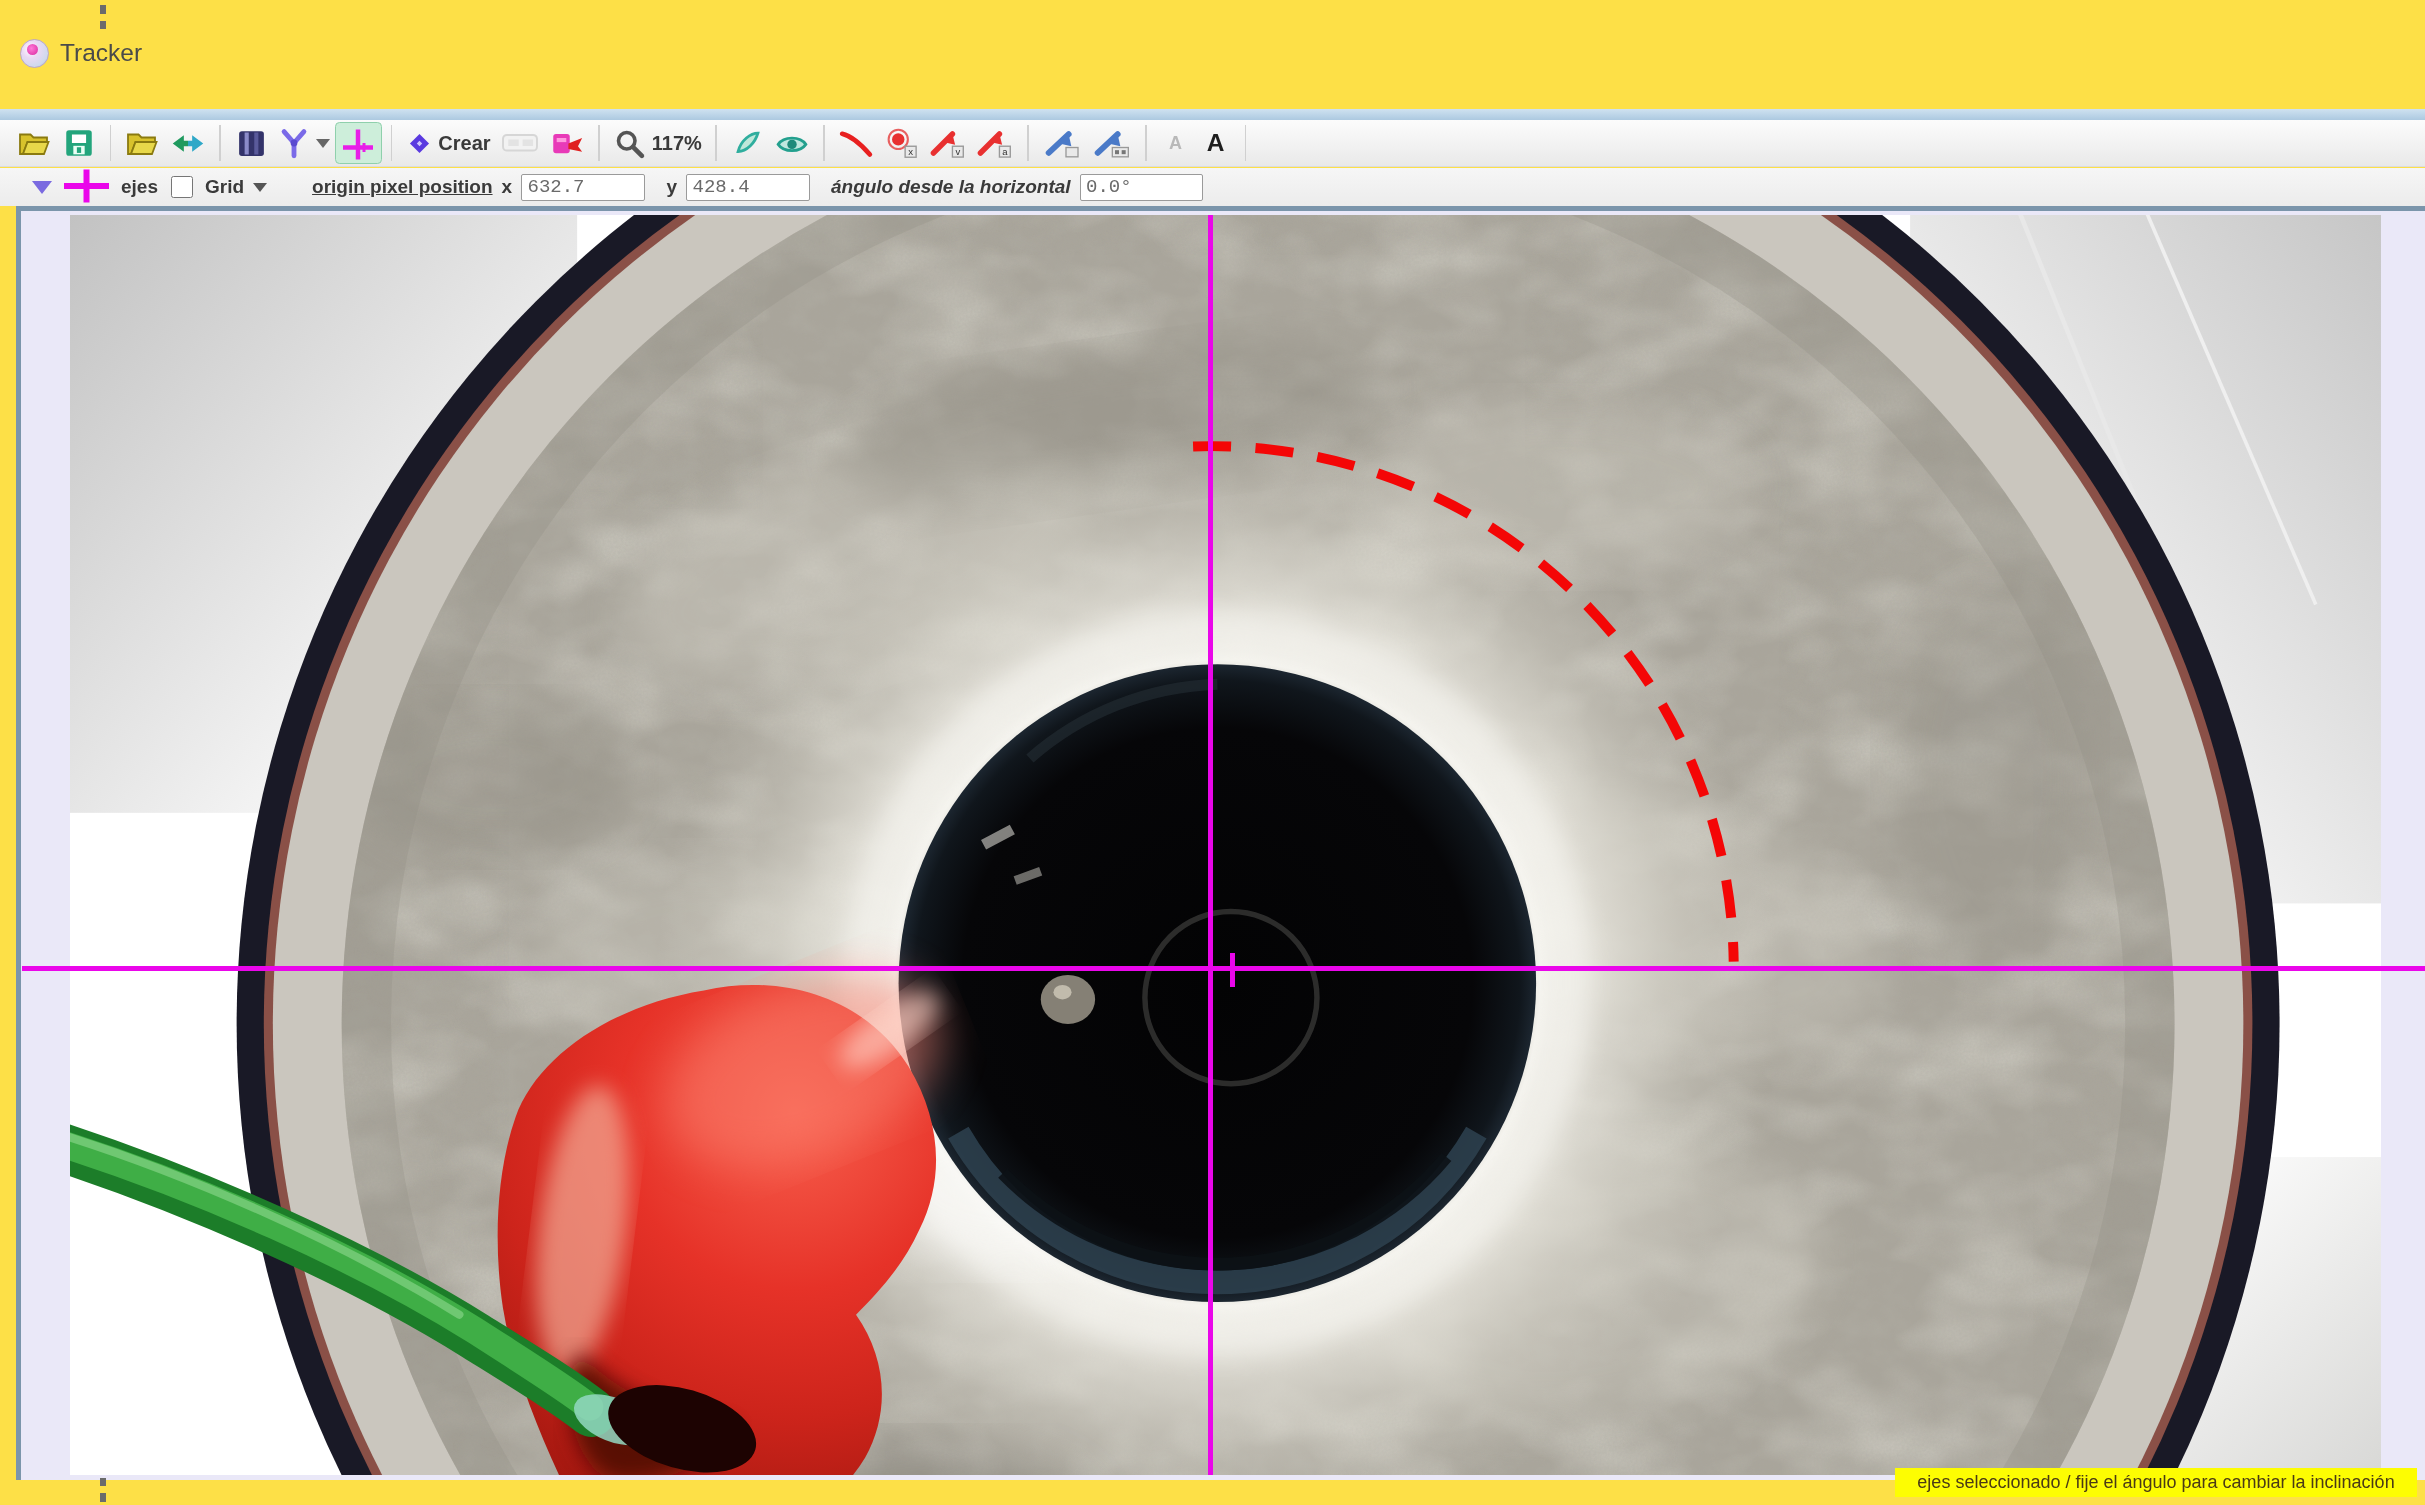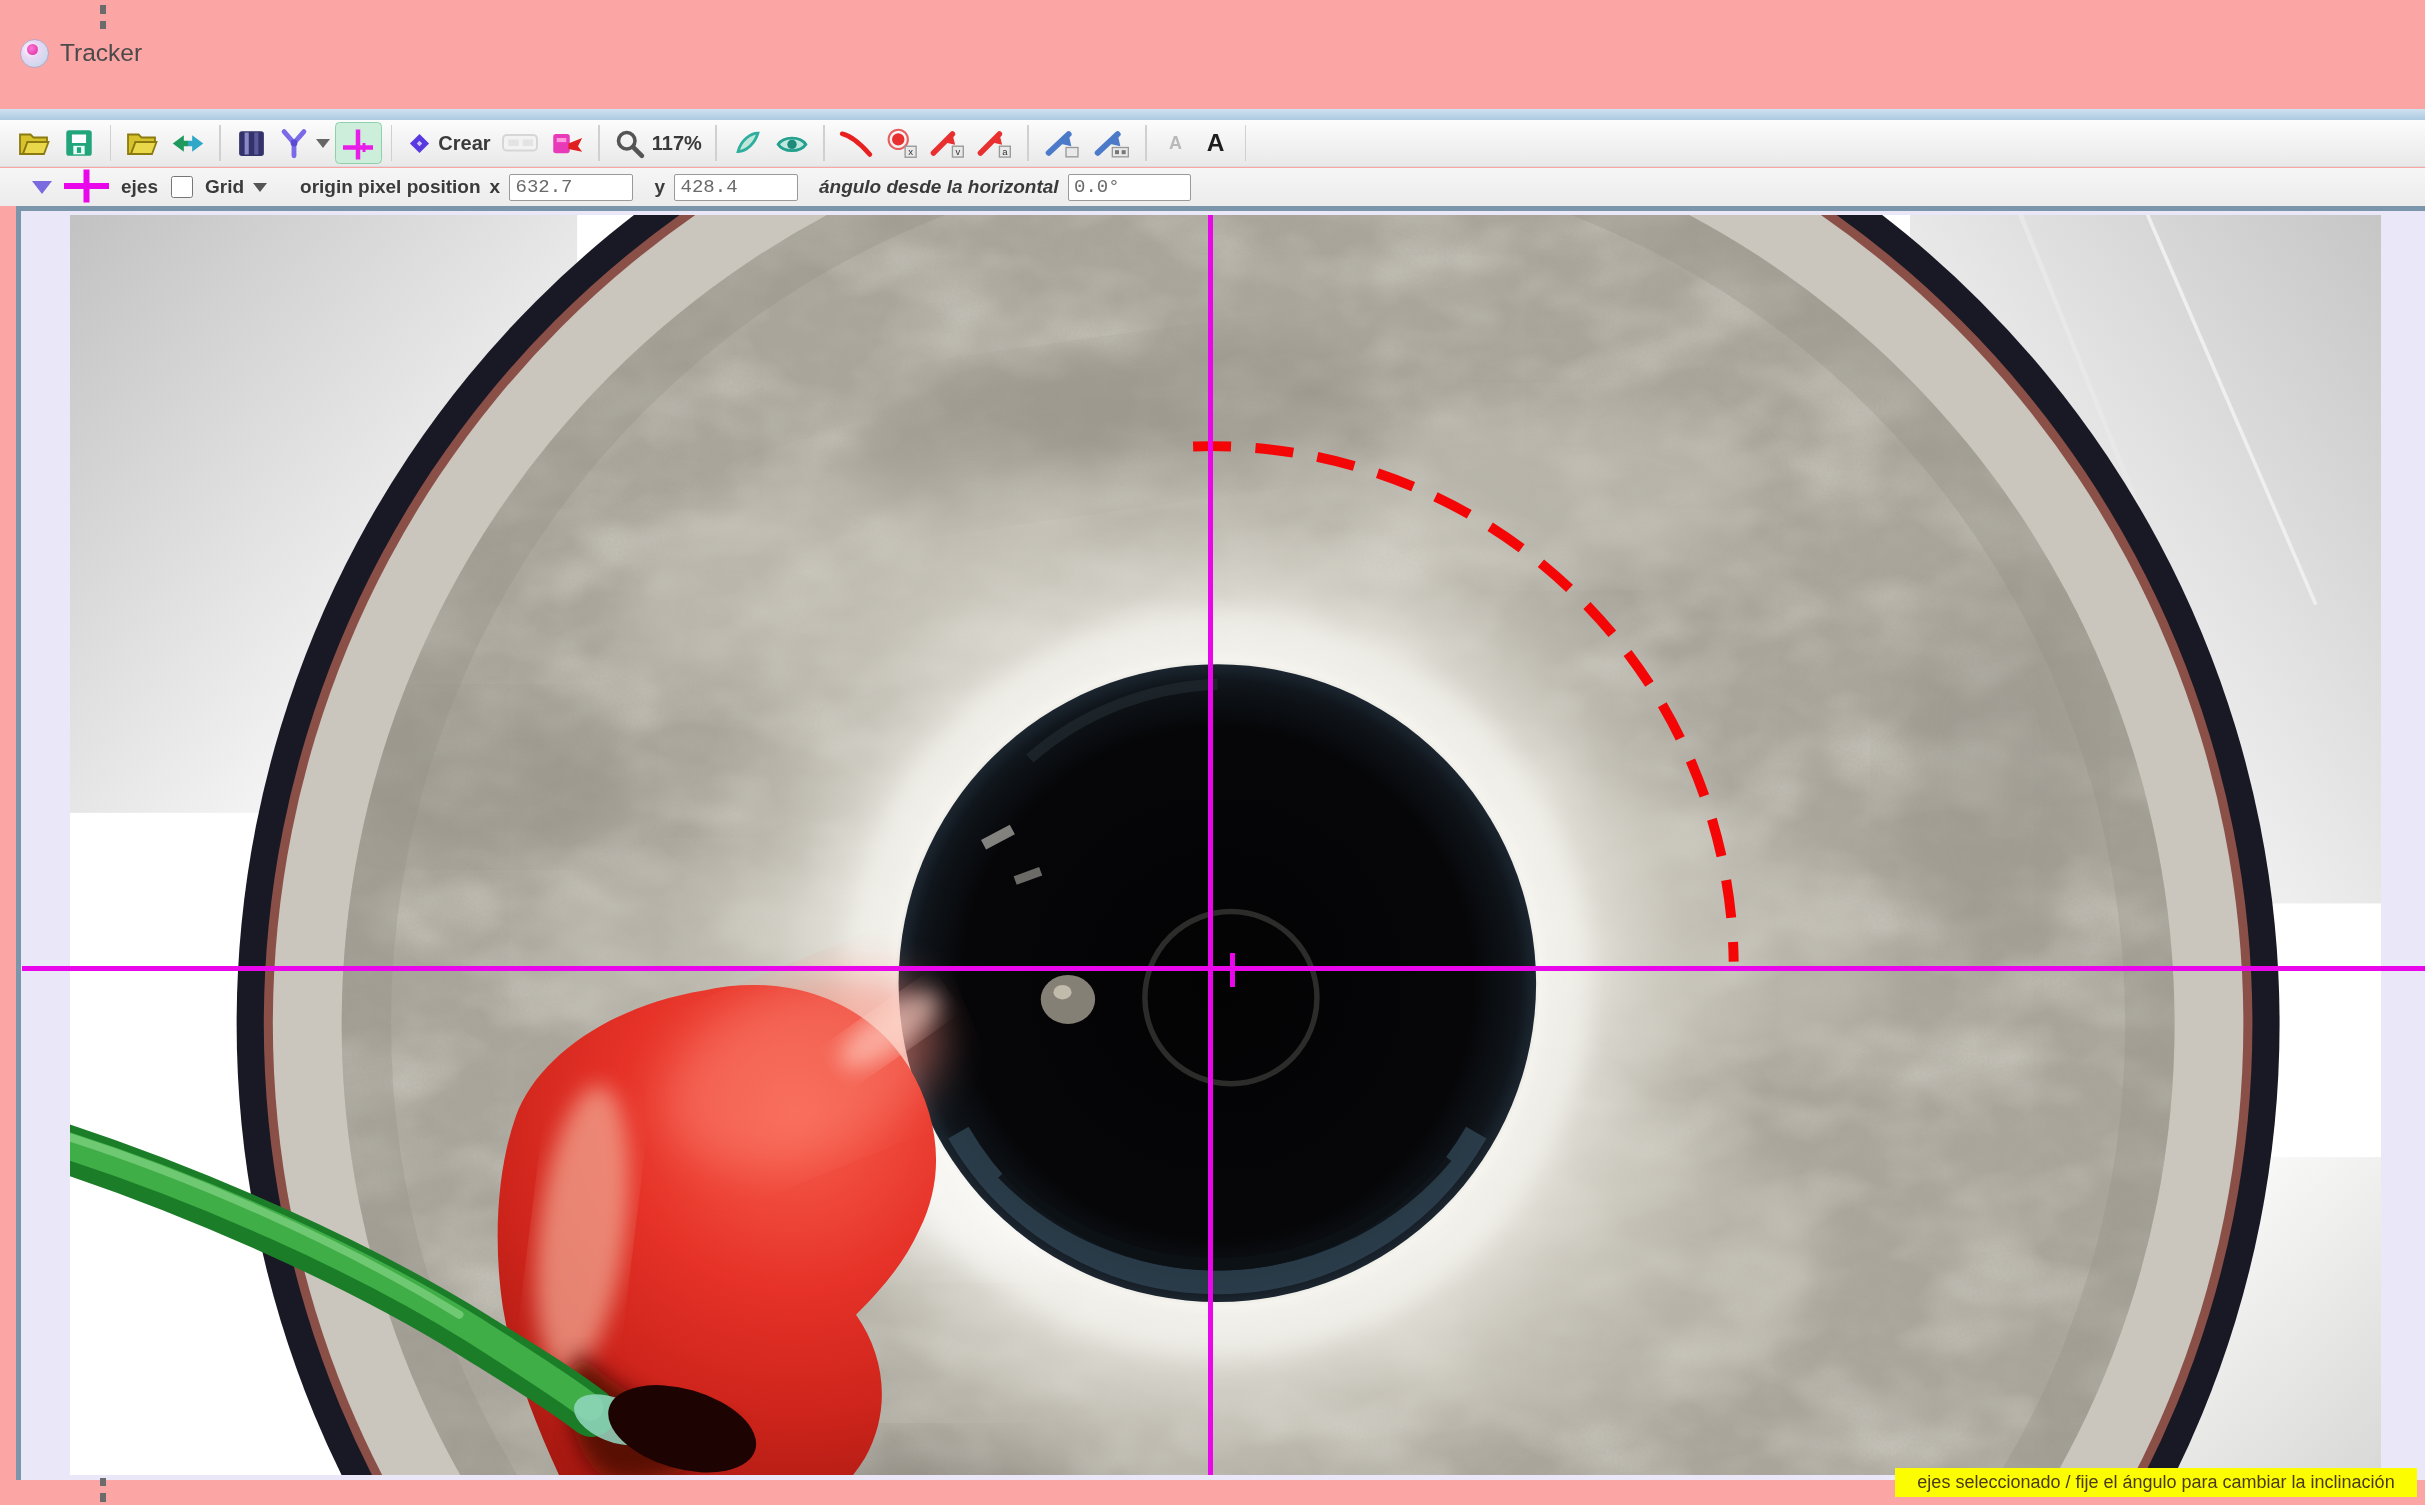--- a/index.html
+++ b/index.html
@@ -1,16 +1,16 @@
 <!DOCTYPE html>
 <html style="font-size:14.5px"><head>
 <meta charset="utf-8">
 <style>
   html,body{margin:0;padding:0;background:#fff;}
-  .page{position:relative;width:2426px;height:1505px;background:#fca5a5;overflow:hidden;
+  .page{position:relative;width:2426px;height:1505px;background:#fde047;overflow:hidden;
         font-family:"Liberation Sans",sans-serif;color:#333;}
   
   .mini-dots{position:absolute;left:100px;display:flex;flex-direction:column;gap:7.2px;}
   .mini-dots i{width:6.3px;height:8.2px;background:#6b6b6b;display:block;}
   
   .titlebar{position:absolute;left:20px;top:36px;height:34px;display:flex;align-items:center;gap:11px;}
   .app-icon{width:27px;height:27px;border-radius:50%;background:radial-gradient(circle at 35% 35%,#ffffff 0%,#e9d8f4 35%,#cfd9ee 70%,#9fb4d8 100%);
             border:1.8px solid #b9a6c8;position:relative;}
   .app-icon::after{content:"";position:absolute;left:6.3px;top:4.5px;width:11px;height:11px;border-radius:50%;
             background:radial-gradient(circle at 40% 40%,#ff7ad9,#d9259e);}
@@ -271,21 +271,21 @@
     <span><svg width="51" height="36" viewBox="0 0 34 24">
           <g stroke="#ea06ea" stroke-width="4">
             <path d="M2 12h30"></path>
             <path d="M17 1v22"></path>
           </g>
         </svg></span>
     <span class="lbl">ejes</span>
     <input type="checkbox" style="">
     <span class="lbl">Grid</span>
     <span class="tri-down small"></span>
-    <span class="lbl" style="margin-left:24px;">origin pixel position</span>
+    <span class="lbl" style="margin-left:36px;text-decoration:underline;">origin pixel position</span>
     <span class="lbl">x</span>
     <input type="text" value="632.7" style="">
     <span class="lbl" style="margin-left:12.7px;">y</span>
     <input type="text" value="428.4" style="">
     <span class="lbl" style="margin-left:12px;font-style:italic;">ángulo desde la horizontal</span>
     <input type="text" value="0.0°" style="">
   </div>
 
   <div class="viewer">
     <svg class="photo" viewBox="0 0 2552 1391" preserveAspectRatio="none">

